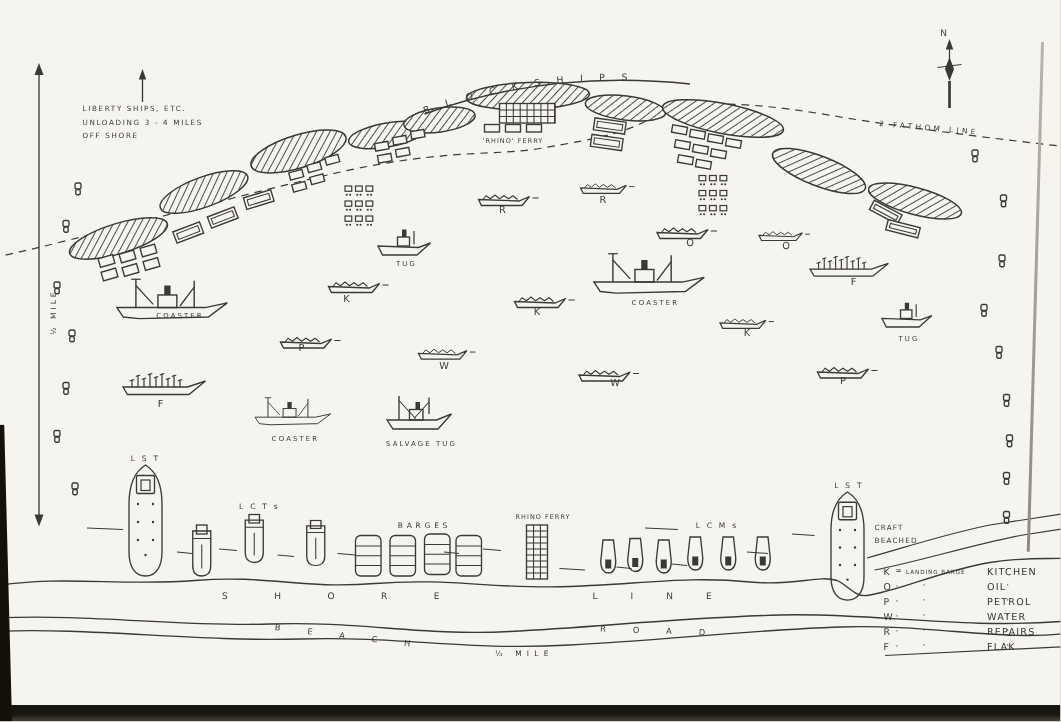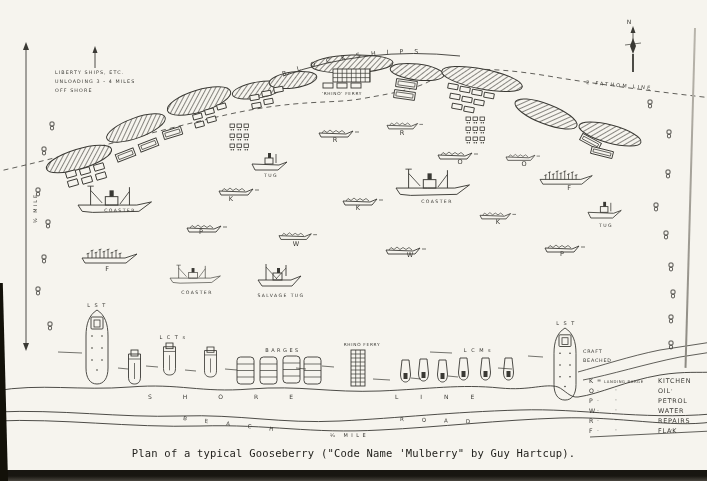--- a/index.html
+++ b/index.html
@@ -585,17 +585,16 @@
       <text x="658" y="413" font-size="6.4" fill="#3a3934" letter-spacing="0.8" class="lbl">WATER</text>
       <text x="589" y="423" font-size="6.2" fill="#3a3934" class="lbl">R</text>
       <text x="597" y="422" font-size="5" fill="#3a3934" class="lbl">-</text>
       <text x="615" y="422" font-size="6" fill="#3a3934" letter-spacing="26" class="lbl">· ·</text>
       <text x="658" y="423" font-size="6.4" fill="#3a3934" letter-spacing="0.8" class="lbl">REPAIRS</text>
       <text x="589" y="433" font-size="6.2" fill="#3a3934" class="lbl">F</text>
       <text x="597" y="432" font-size="5" fill="#3a3934" class="lbl">-</text>
       <text x="615" y="432" font-size="6" fill="#3a3934" letter-spacing="26" class="lbl">· ·</text>
       <text x="658" y="433" font-size="6.4" fill="#3a3934" letter-spacing="0.8" class="lbl">FLAK</text>
     </svg>
-  <div class="caption">Plan of a typical Gooseberry ("Code Name 'Mulberry" by Guy Hartcup).</div>
   <div class="edge-bottom"></div>
   <div class="edge-left"></div>
   <div class="edge-right"></div>
 </div>
 
 </body></html>

